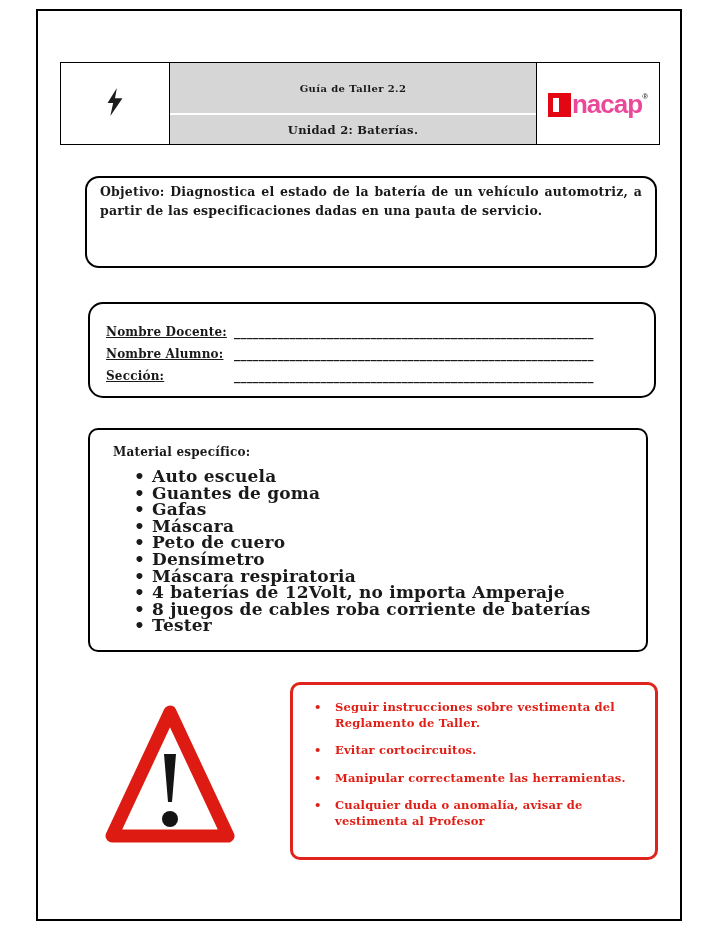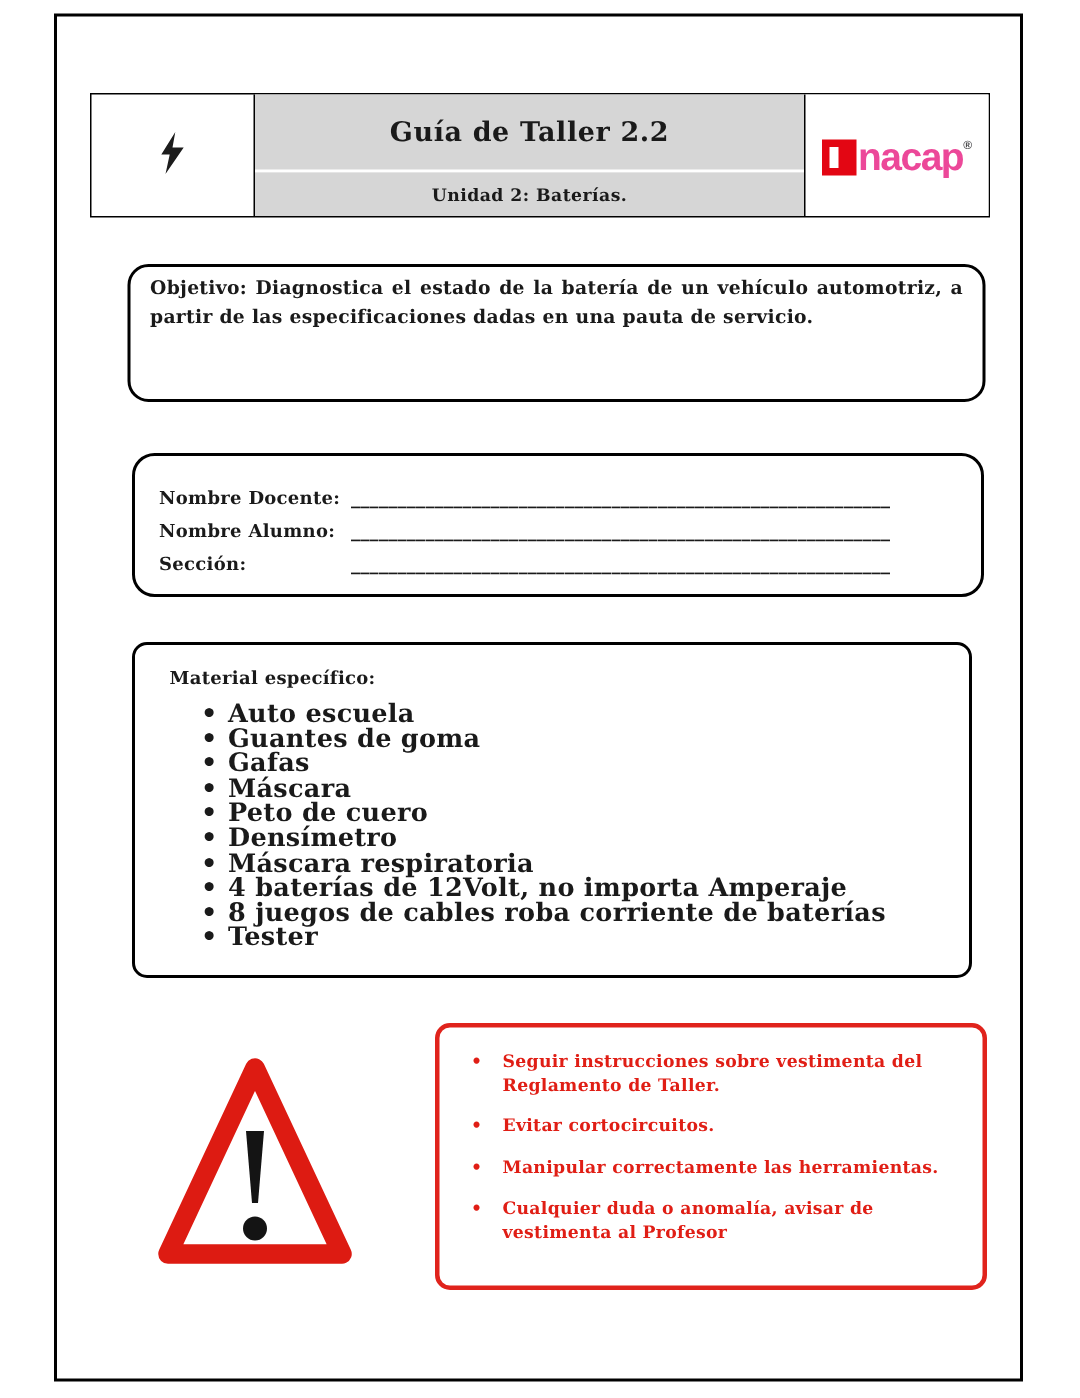--- a/index.html
+++ b/index.html
@@ -6,35 +6,35 @@
   .page{position:relative;width:720px;height:932px;background:#fff;overflow:hidden;
         font-family:"DejaVu Serif","Liberation Serif",serif;font-weight:700;color:#1a1a1a;}
   .frame{position:absolute;left:36px;top:9px;width:646px;height:912px;border:2px solid #000;box-sizing:border-box;}
 
   
   .header{position:absolute;left:60px;top:62px;width:600px;height:83px;display:flex;
           border:1px solid #000;box-sizing:border-box;background:#fff;}
   .cell-bolt{width:108px;border-right:1px solid #000;display:flex;align-items:center;justify-content:center;}
   .center-col{flex:1;display:flex;flex-direction:column;}
   .cell-title{flex:1;background:#d6d6d6;border-bottom:2px solid #fff;display:flex;align-items:center;justify-content:center;
-              font-size:18px;letter-spacing:.4px;}
+              font-size:10px;letter-spacing:.4px;}
   .cell-subtitle{height:29px;background:#d6d6d6;display:flex;align-items:center;justify-content:center;font-size:11.5px;letter-spacing:.3px;}
   .cell-logo{width:122px;border-left:1px solid #000;display:flex;align-items:center;justify-content:center;background:#fff;}
   .logo{display:flex;align-items:flex-start;font-family:"Liberation Sans",sans-serif;}
   .logo-square{width:23px;height:24px;background:#e30613;position:relative;margin:2px 1px 0 0;}
   .logo-mark{position:absolute;left:5px;top:5px;width:6px;height:14px;background:#fff;}
   .logo-text{font-size:26px;font-weight:bold;color:#ec4899;letter-spacing:-1px;line-height:26px;}
   .logo-reg{font-size:8px;color:#47474a;margin-top:1px;font-weight:bold;}
 
   
   .box{position:absolute;border:2px solid #000;border-radius:14px;box-sizing:border-box;background:#fff;}
   .box-objective{left:85px;top:176px;width:572px;height:92px;padding:4px 13px;font-size:12.5px;line-height:1.55;text-align:justify;letter-spacing:.2px;}
   .box-names{left:88px;top:302px;width:568px;height:96px;padding:17px 16px;border-radius:15px;}
   .form-row{display:flex;font-size:12px;line-height:22px;letter-spacing:.2px;}
-  .form-label{width:128px;flex:none;}
+  .form-label{width:128px;flex:none;text-decoration:underline;}
   .form-line{white-space:nowrap;overflow:hidden;flex:1;}
 
   .box-materials{left:88px;top:428px;width:560px;height:224px;padding:15px 20px;border-radius:10px;}
   .mat-title{font-size:12px;margin-left:3px;letter-spacing:.2px;}
   .materials-list{margin:9px 0 0 24px;padding:0;list-style:none;}
   .mat-item{font-size:17px;line-height:16.6px;position:relative;padding-left:18px;letter-spacing:.2px;}
   .mat-item::before{content:"\2022";position:absolute;left:0;top:0;}
 
   
   .warning-triangle{position:absolute;left:104px;top:700px;}

